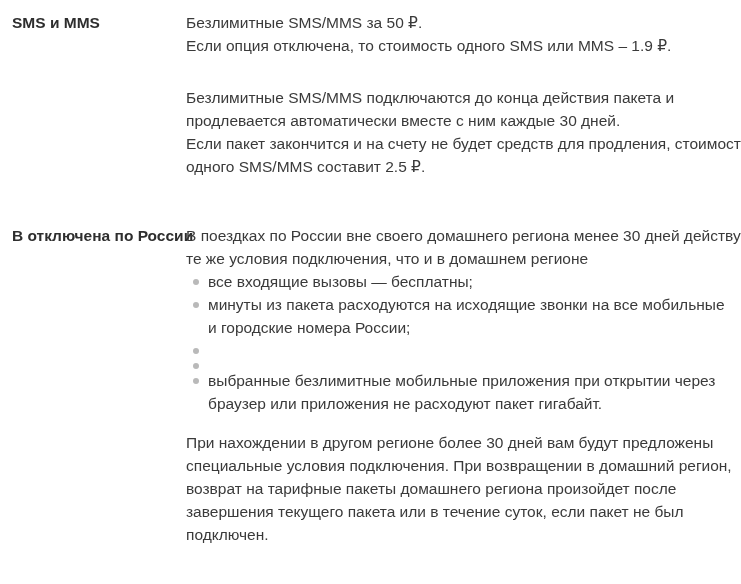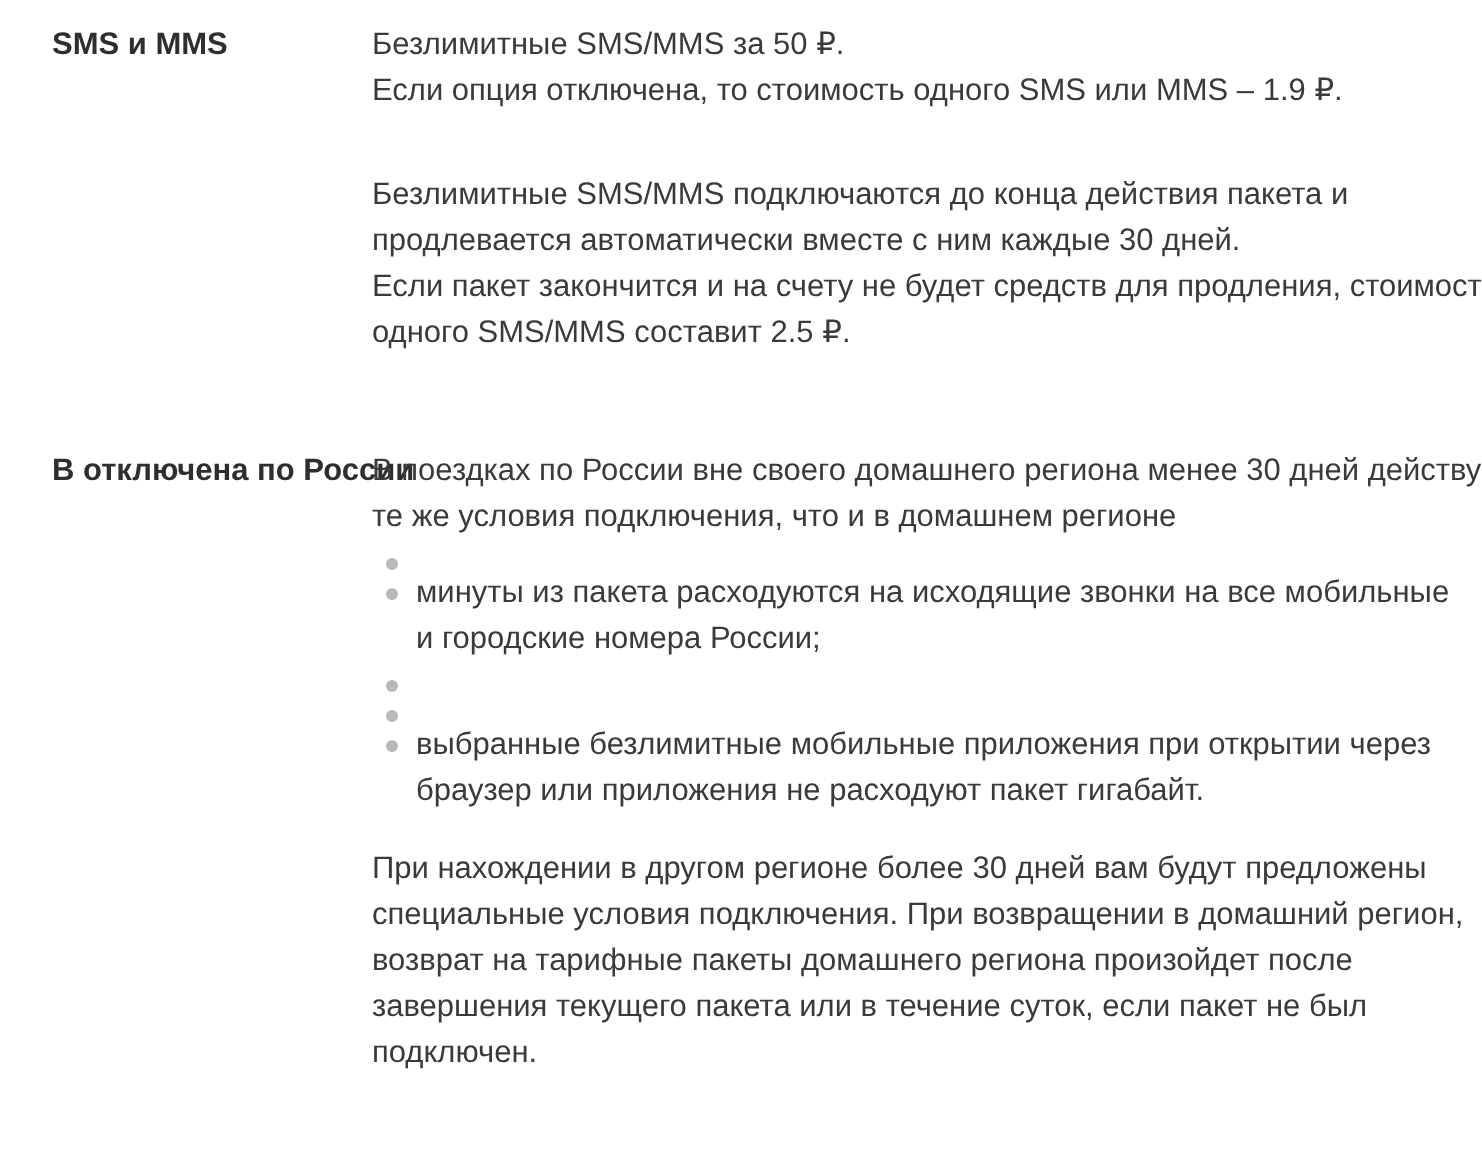--- a/index.html
+++ b/index.html
@@ -23,21 +23,21 @@
   }
   .row {
     display: grid;
     grid-template-columns: 186px 1fr;
     align-items: start;
   }
   .row + .row {
     margin-top: 46px;
   }
   .label {
-    padding-left: 26px;
+    padding-left: 12px;
     box-sizing: border-box;
     font-weight: 700;
     color: #2e2e2e;
     white-space: pre;
   }
   .content {
     padding-right: 6px;
   }
   .para {
     margin: 0;
@@ -90,20 +90,21 @@
 
   <div class="row">
     <div class="label">В отключена по России</div>
     <div class="content">
       <p class="para">В поездках по России вне своего домашнего региона менее 30 дней действуют
 те же условия подключения, что и в домашнем регионе</p>
 
       <ul class="bullets">
         <li>
           <span class="dot"></span>
+          <span class="bullet-text">все входящие вызовы — бесплатны;</span>
         </li>
         <li>
           <span class="dot"></span>
           <span class="bullet-text">минуты из пакета расходуются на исходящие звонки на все мобильные
 и городские номера России;</span>
         </li>
         <li>
           <span class="dot"></span>
         </li>
         <li>

